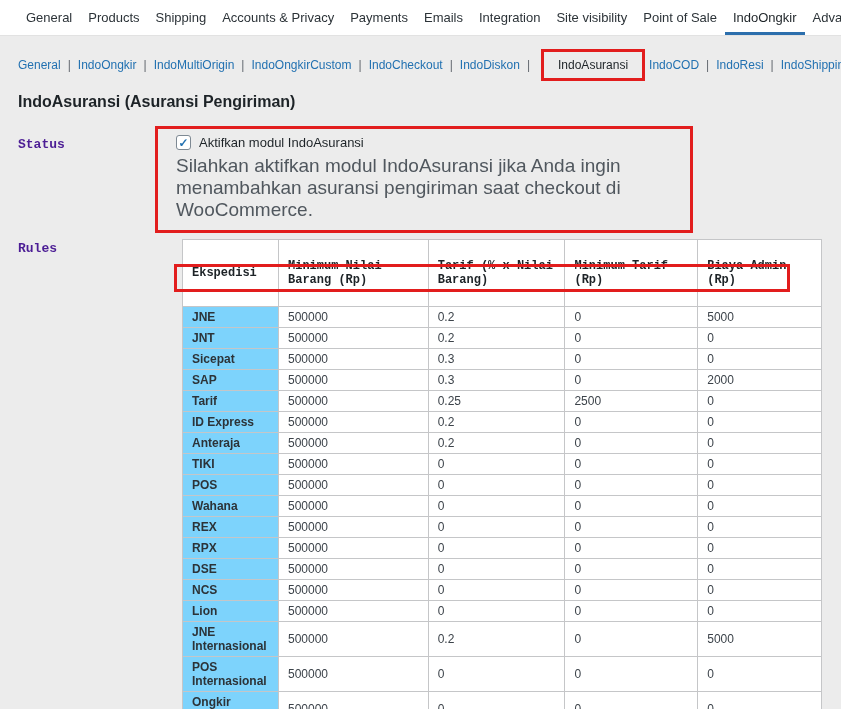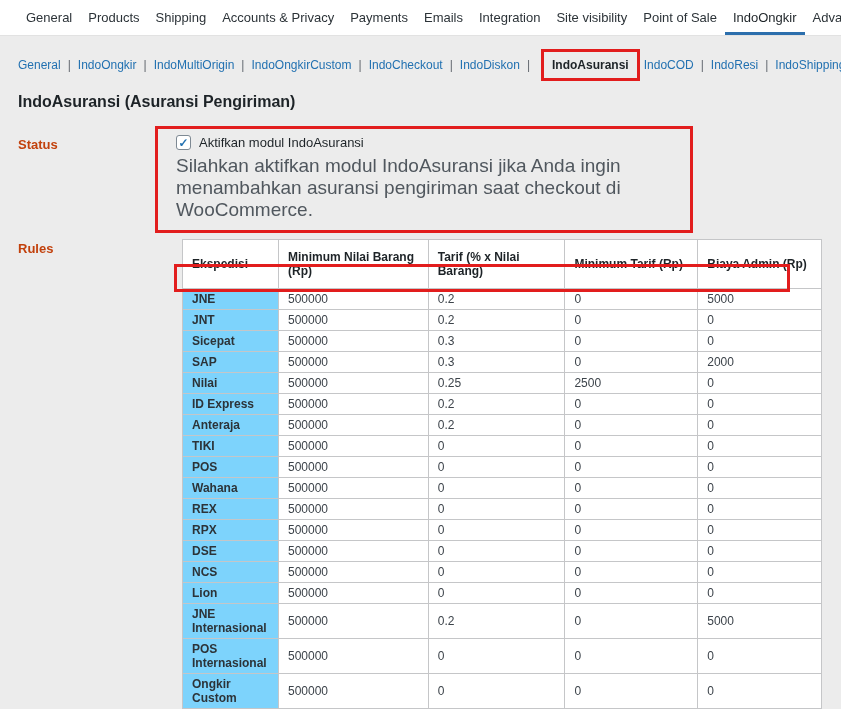--- a/index.html
+++ b/index.html
@@ -46,41 +46,42 @@
   }
   .subnav a {
     color: #2271b1;
     text-decoration: none;
     cursor: pointer;
     white-space: nowrap;
   }
   .subnav .sep { margin: 0 7px; color: #646970; }
   .subnav a.active {
     color: #1d2327;
-    font-weight: 700;
+    font-weight: 400;
     border: 3px solid #e21d1d;
-    padding: 6px 8px;
+    padding: 6px 14px;
     margin: 0 4px;
   }
 
   .page-title {
     margin-top: 13px;
     font-size: 16px;
     font-weight: 700;
     color: #1d2327;
   }
 
   .form-row { display: flex; align-items: flex-start; }
   .form-label {
     width: 158px;
     flex-shrink: 0;
     font-size: 13px;
     font-weight: 700;
-    color: #c2410c;
+    color: #4c1d95;
     padding-top: 2px;
+    font-family: Liberation Mono, monospace;
   }
   .form-control { flex: 1; }
 
   .status-row { margin-top: 24px; }
   .status-box {
     border: 3px solid #e21d1d;
     margin-left: -21px;
     margin-top: -9px;
     padding: 6px 12px 9px 18px;
     width: 538px;
@@ -110,21 +111,22 @@
   }
   table.rules th, table.rules td {
     border: 1px solid #c5c6c8;
     text-align: left;
     vertical-align: middle;
   }
   table.rules thead th {
     background: #ffffff;
     font-weight: 700;
     color: #1d2327;
-    padding: 10px 9px;
+    padding: 19px 9px;
+    font-family: Liberation Mono, monospace;
   }
   table.rules td { padding: 3px 9px; color: #3c434a; background: #fff; line-height: 14px; }
   table.rules td.rowhead {
     background: #7dd3fc;
     font-weight: 700;
     color: #2c3338;
   }
   .col-0 { width: 96px; } .col-1 { width: 150px; } .col-2 { width: 137px; }
   .col-3 { width: 133px; } .col-4 { width: 124px; }
   .row-highlight {
@@ -233,21 +235,21 @@
                 <td class="col-4">0</td>
               </tr>
               <tr>
                 <td class="col-0 rowhead">SAP</td>
                 <td class="col-1">500000</td>
                 <td class="col-2">0.3</td>
                 <td class="col-3">0</td>
                 <td class="col-4">2000</td>
               </tr>
               <tr>
-                <td class="col-0 rowhead">Nilai</td>
+                <td class="col-0 rowhead">Tarif</td>
                 <td class="col-1">500000</td>
                 <td class="col-2">0.25</td>
                 <td class="col-3">2500</td>
                 <td class="col-4">0</td>
               </tr>
               <tr>
                 <td class="col-0 rowhead">ID Express</td>
                 <td class="col-1">500000</td>
                 <td class="col-2">0.2</td>
                 <td class="col-3">0</td>

